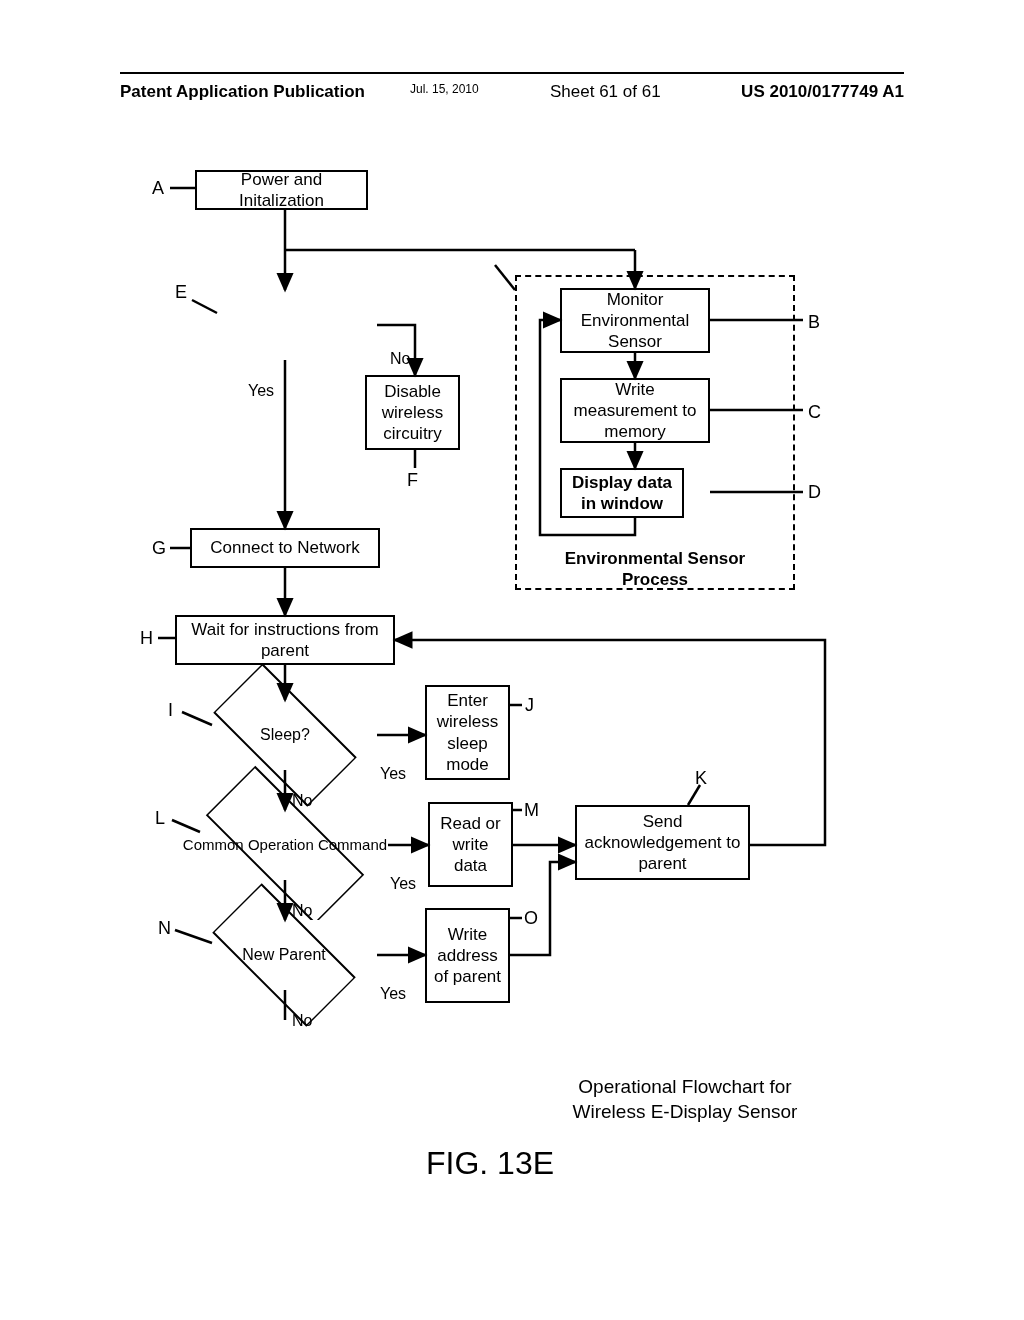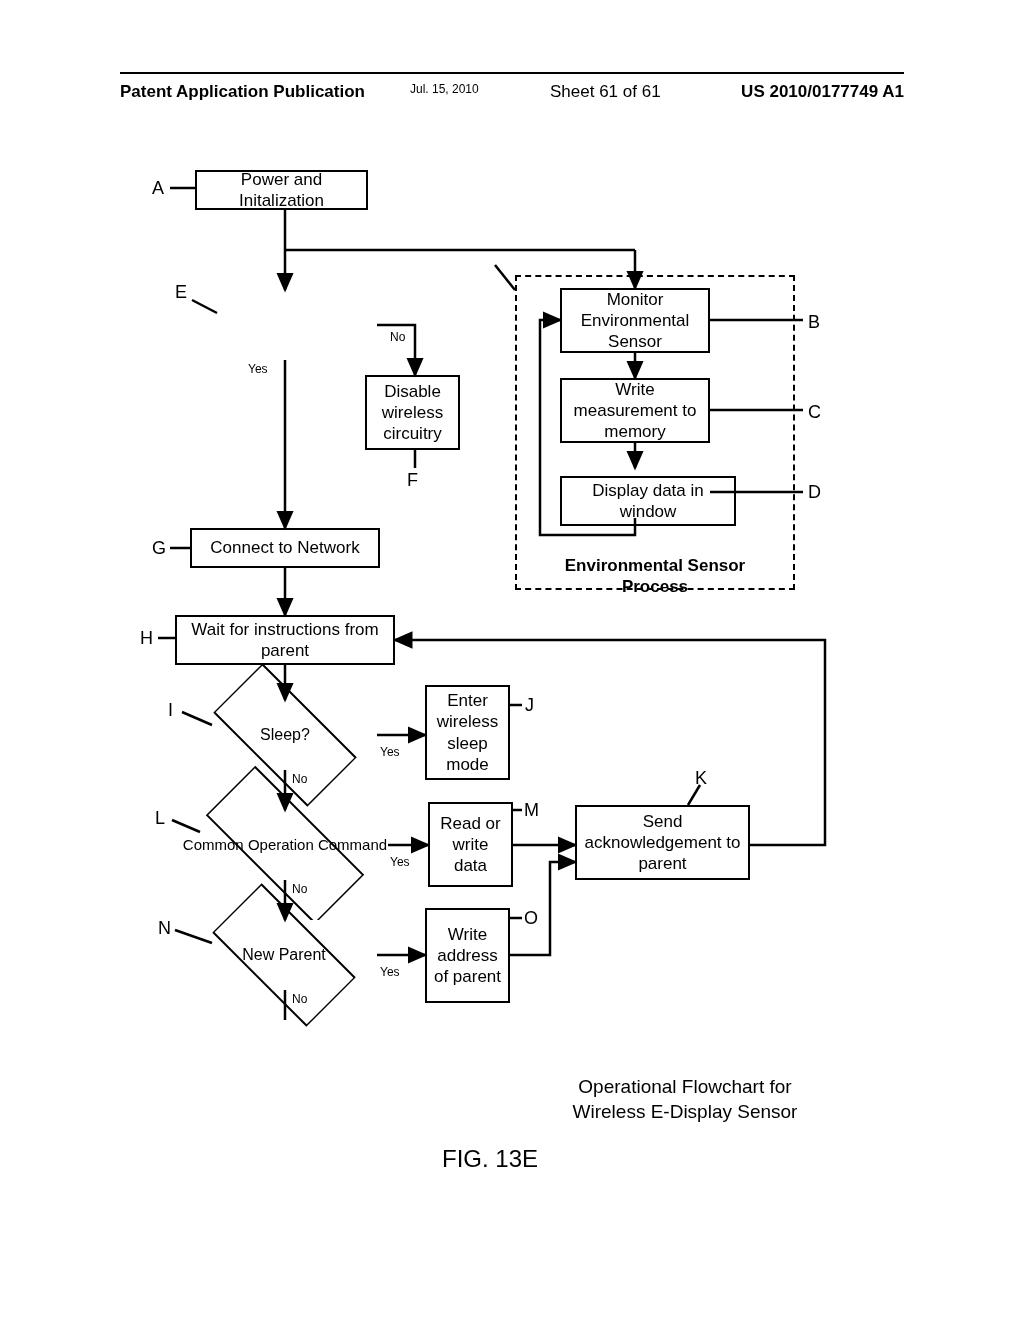--- a/index.html
+++ b/index.html
@@ -91,21 +91,22 @@
     text-align: center;
     font-size: 16px;
     line-height: 1.1;
   }
   .label {
     position: absolute;
     font-size: 18px;
   }
   .small-label {
     position: absolute;
-    font-size: 12px;
+    font-size: 16px;
+    margin-top: 20px;
   }
   .dashed-group {
     position: absolute;
     border: 2.5px dashed #000;
   }
   .group-title {
     position: absolute;
     font-weight: bold;
     font-size: 17px;
     text-align: center;
@@ -113,21 +114,21 @@
   }
   .caption {
     position: absolute;
     font-weight: normal;
     font-size: 19px;
     text-align: center;
     line-height: 1.3;
   }
   .fig-label {
     position: absolute;
-    font-size: 24px;
+    font-size: 32px;
     text-align: center;
   }
   svg.connectors {
     position: absolute;
     top: 0; left: 0;
     width: 760px;
     height: 1000px;
     pointer-events: none;
   }
   svg.connectors line, svg.connectors polyline {
@@ -155,29 +156,29 @@
     <div class="label" style="left:32px; top:18px;">A</div>
 
     <div class="label" style="left:55px; top:122px;">E</div>
     <div class="small-label" style="left:270px; top:170px;">No</div>
     <div class="small-label" style="left:128px; top:202px;">Yes</div>
 
     <div class="box" style="left:245px; top:215px; width:95px; height:75px;">Disable wireless circuitry</div>
     <div class="label" style="left:287px; top:310px;">F</div>
 
     <div class="dashed-group" style="left:395px; top:115px; width:280px; height:315px;"></div>
-    <div class="group-title" style="left:440px; top:388px; width:190px;margin-top:7px;">Environmental Sensor Process</div>
+    <div class="group-title" style="left:440px; top:388px; width:190px;">Environmental Sensor Process</div>
 
     <div class="box" style="left:440px; top:128px; width:150px; height:65px;">Monitor Environmental Sensor</div>
     <div class="label" style="left:688px; top:152px;">B</div>
 
     <div class="box" style="left:440px; top:218px; width:150px; height:65px;">Write measurement to memory</div>
     <div class="label" style="left:688px; top:242px;">C</div>
 
-    <div class="box" style="left:440px; top:316px; width:176px; height:50px;">Display data in window</div>
+    <div class="box" style="left:440px; top:308px; width:124px; height:50px;font-weight:bold;">Display data in window</div>
     <div class="label" style="left:688px; top:322px;">D</div>
 
     <div class="box" style="left:70px; top:368px; width:190px; height:40px;">Connect to Network</div>
     <div class="label" style="left:32px; top:378px;">G</div>
 
     <div class="box" style="left:55px; top:455px; width:220px; height:50px;">Wait for instructions from parent</div>
     <div class="label" style="left:20px; top:468px;">H</div>
 
     <div class="diamond" style="left:70px; top:540px; width:190px; height:70px;">
       <div class="diamond-shape"></div>

